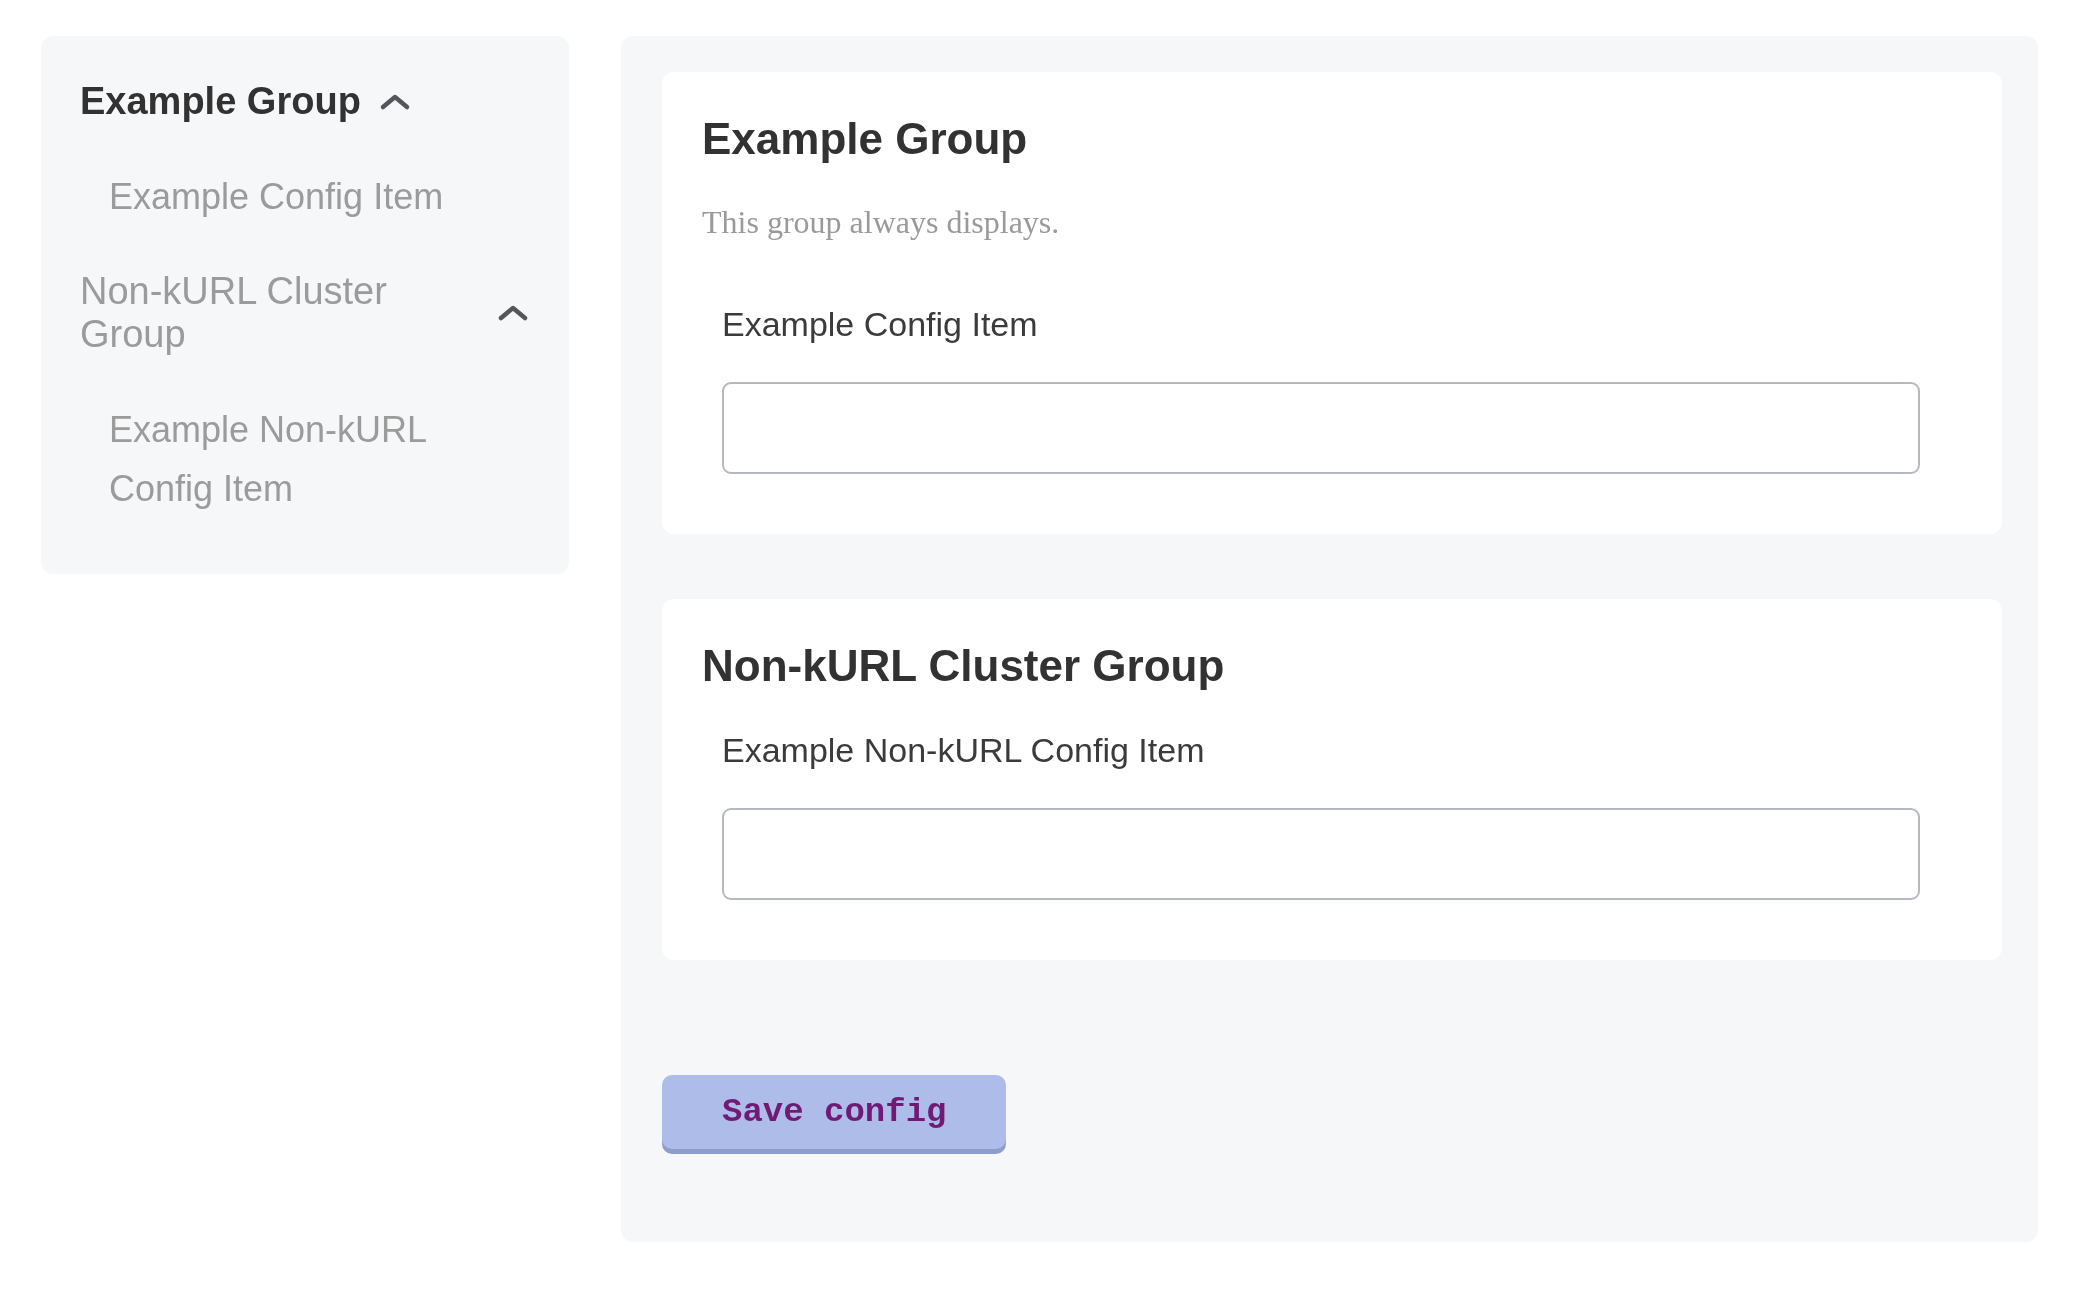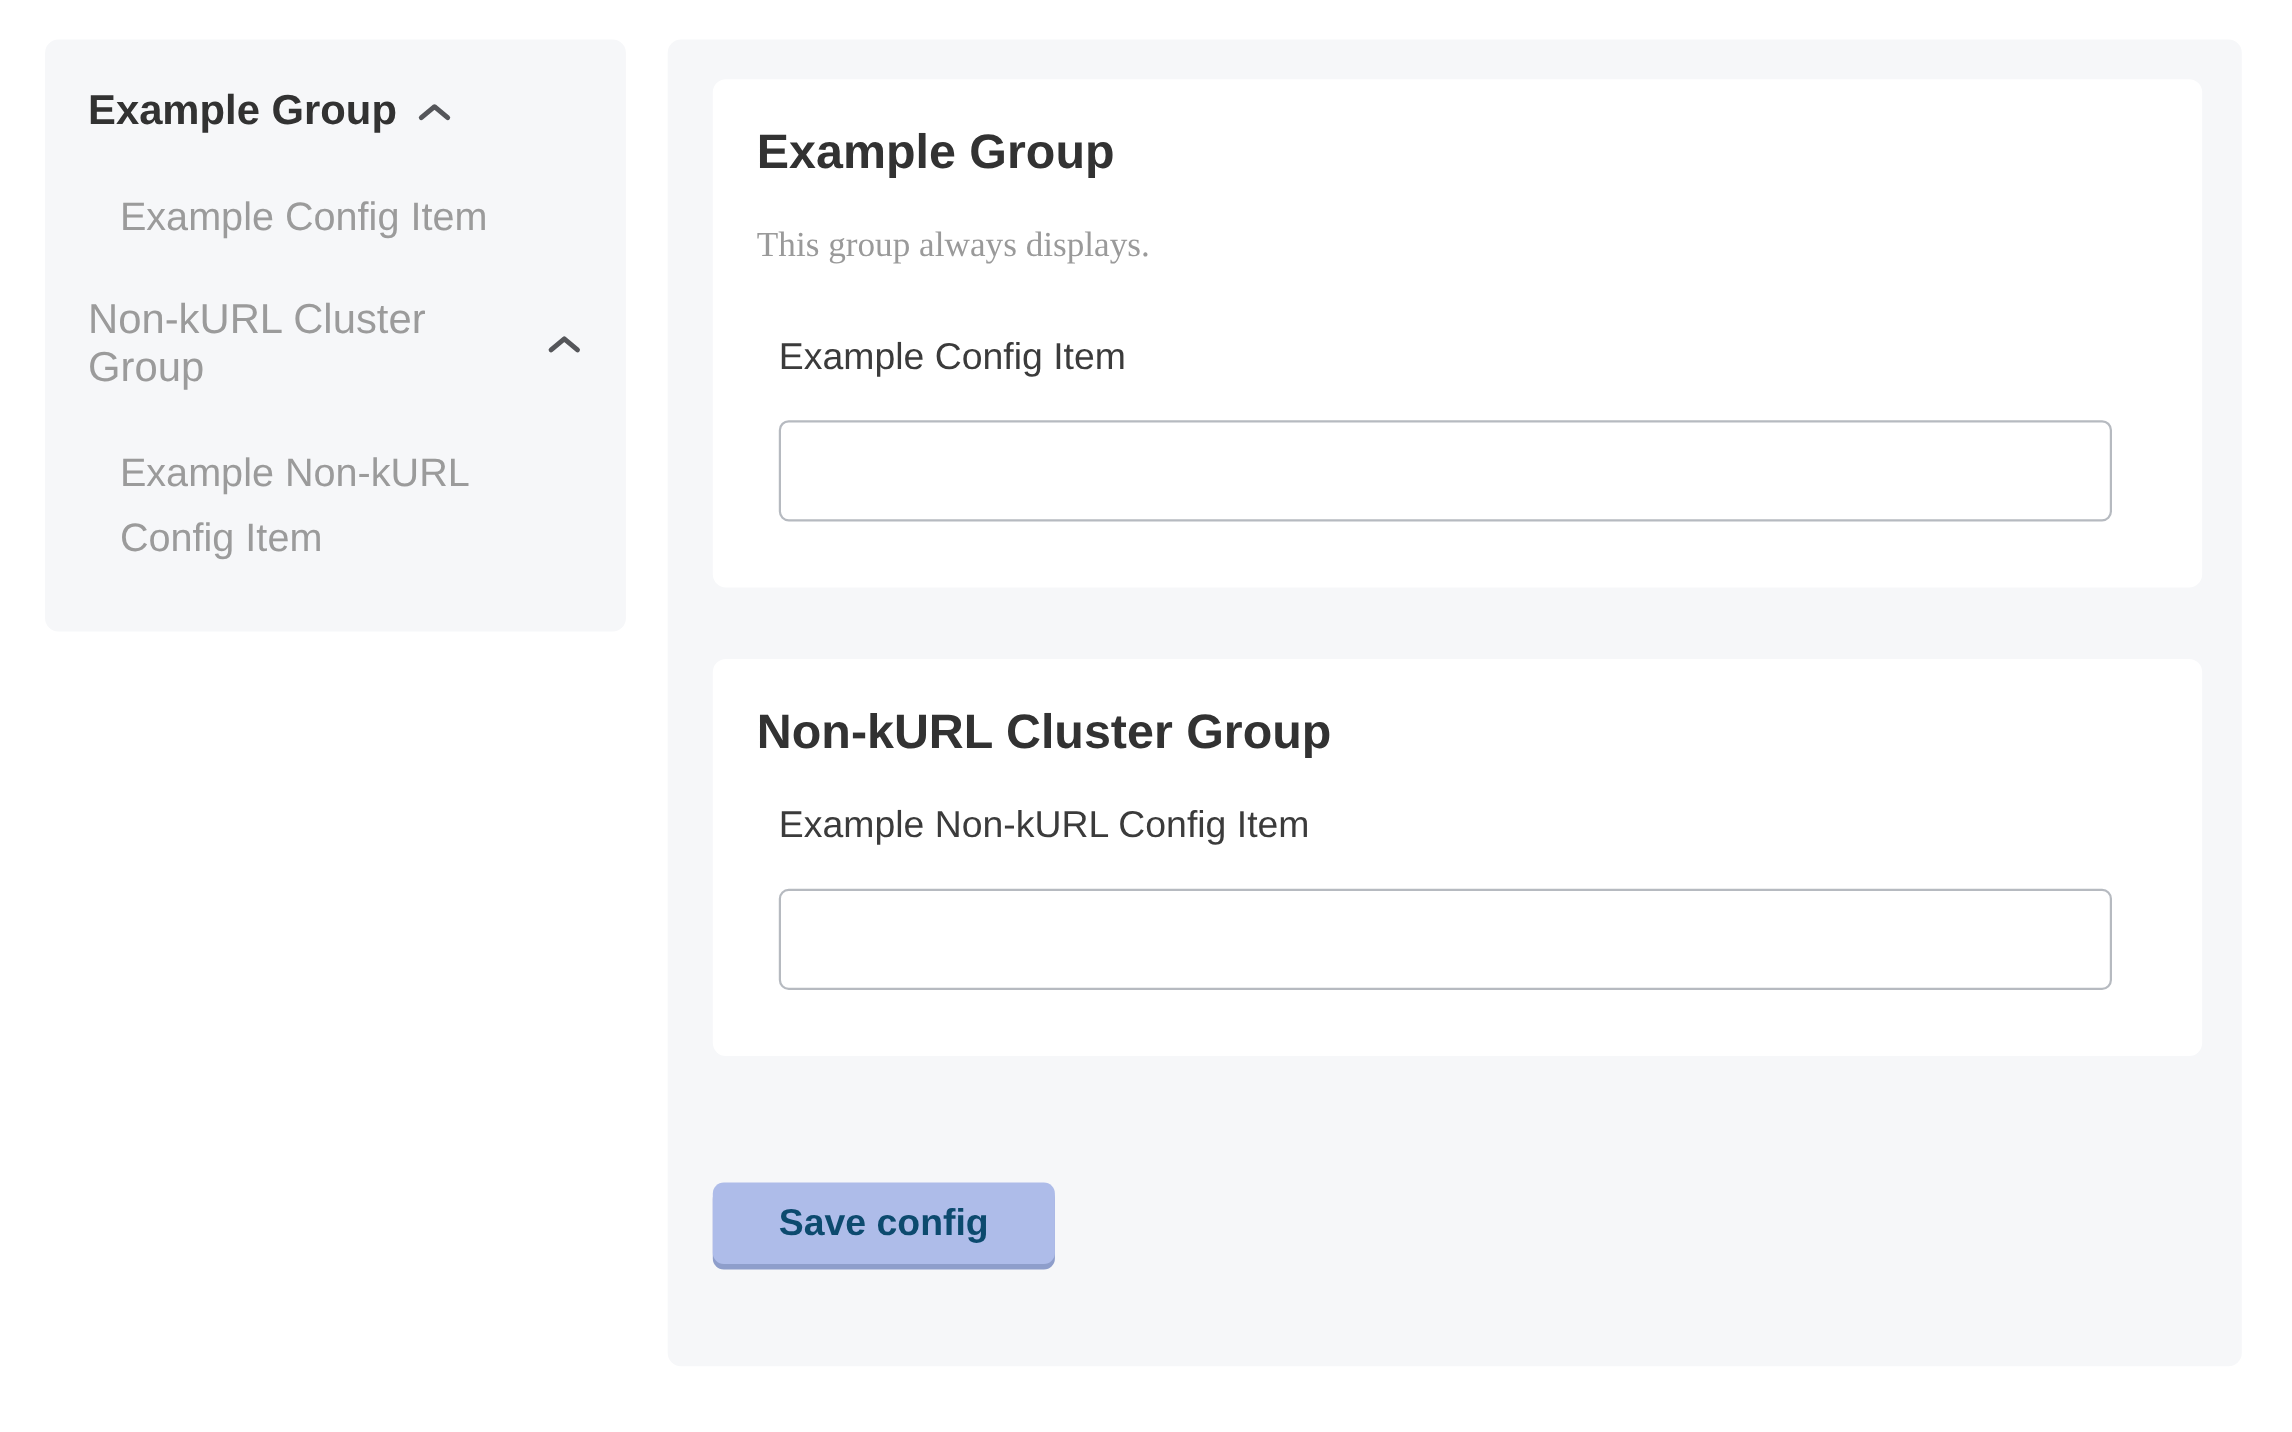--- a/index.html
+++ b/index.html
@@ -1,18 +1,18 @@
 <!DOCTYPE html>
 <html><head>
 <meta charset="utf-8">
 <style>
   * { margin:0; padding:0; box-sizing:border-box; }
   html,body { width:2084px; height:1302px; background:#ffffff;
               font-family:"Liberation Sans", sans-serif; }
-  .layout { display:flex; align-items:flex-start; padding:36px 46px 0 41px; gap:38px; }
+  .layout { display:flex; align-items:flex-start; padding:36px 46px 0 41px; gap:52px; }
 
   
   .sidebar { width:528px; flex:0 0 528px; background:#f6f7f9; border-radius:12px;
              padding:44px 40px 56px 39px; }
   .side-group-title { display:flex; align-items:center; gap:18px;
                       font-size:38px; color:#9b9b9b; font-weight:400;
                       margin-bottom:44px; cursor:pointer; }
   .side-group-title.active { color:#323232; font-weight:700; }
   .chev { width:32px; height:20px; flex:0 0 auto; }
   .chev polyline { fill:none; stroke:#55565a; stroke-width:4.5;
@@ -30,22 +30,22 @@
   .card-desc { font-size:32px; color:#9a9a9a; margin-bottom:64px;font-family:Liberation Serif, serif; }
   .item-block { margin-left:20px; }
   .item-label { font-size:34px; font-weight:500; color:#3b3b3b; margin-bottom:38px; }
   .item-input { display:block; width:calc(100% - 42px); height:92px;
                 background:#ffffff; border:2px solid #b6bac0; border-radius:9px;
                 font-size:32px; color:#323232; padding:0 24px; outline:none; }
 
   
   .save-btn { display:inline-block; margin-top:50px; height:74px; padding:0 60px;
               background:#aebce9; border:none; border-radius:10px;
-              box-shadow:0 5px 0 #8e9ecb; color:#0c4a6e; font-weight:700;
-              font-size:34px; font-family:Liberation Sans, sans-serif;
+              box-shadow:0 5px 0 #8e9ecb; color:#701a75; font-weight:700;
+              font-size:34px; font-family:Liberation Mono, monospace;
               cursor:pointer; }
 </style>
 </head>
 <body>
 
 <div class="layout">
 
   <nav class="sidebar">
 
     <div class="side-group-title active">

